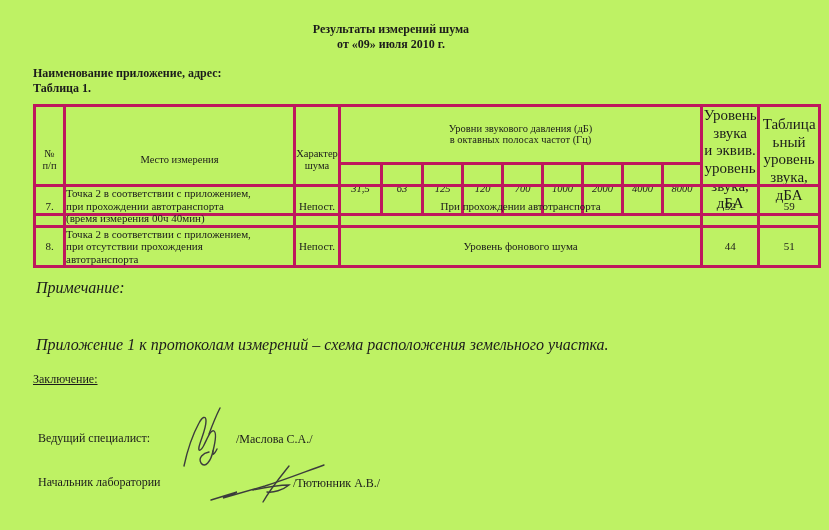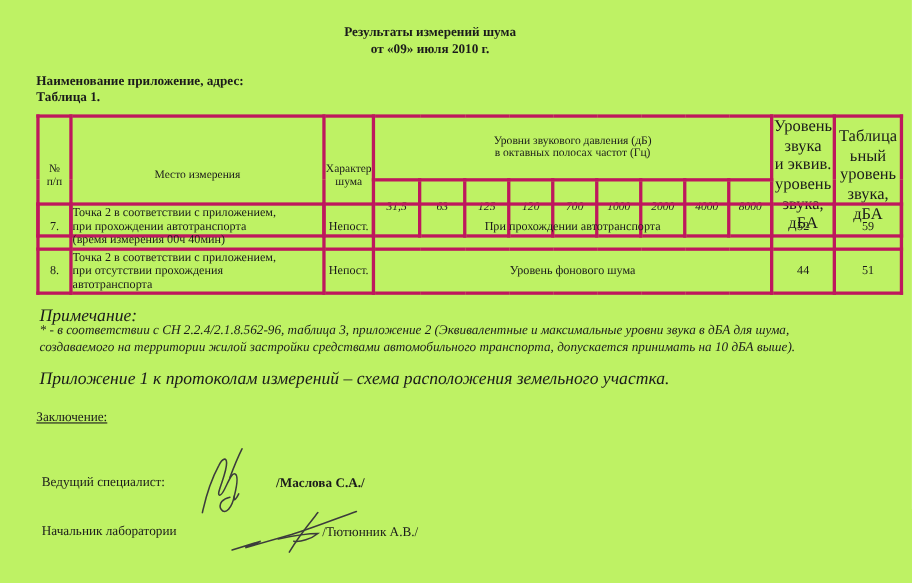--- a/index.html
+++ b/index.html
@@ -33,21 +33,21 @@
   .note-star{position:absolute;left:36px;top:293px;width:782px;font-style:italic;
              font-size:12px;line-height:15px;white-space:pre-line;}
   .note-att{position:absolute;left:36px;top:336px;font-style:italic;font-size:16px;}
 
   .concl-title{position:absolute;left:33px;top:372px;font-size:12px;text-decoration:underline;}
   .concl-text{position:absolute;left:33px;top:387px;width:784px;font-size:12px;
               line-height:14px;white-space:pre-line;}
 
   .sig{position:absolute;font-size:12px;}
   .sig1-label{left:38px;top:431px;}
-  .sig1-name{left:251px;top:432px;font-weight:bold;}
+  .sig1-name{left:236px;top:432px;}
   .sig2-label{left:38px;top:475px;}
   .sig2-name{left:293px;top:476px;}
 
   .sig-svg{position:absolute;}
   .sig1-svg{left:176px;top:406px;}
   .sig2-svg{left:207px;top:462px;}
   .sig-svg path{fill:none;stroke:#3c3c3c;stroke-width:1.4;stroke-linecap:round;}
 </style>
 </head>
 <body>
@@ -148,22 +148,20 @@
 автотранспорта</td>
       <td class="c-char">Непост.</td>
       <td class="c-note" colspan="9">Уровень фонового шума</td>
       <td class="c-val">44</td>
       <td class="c-val">51</td>
     </tr>
   </tbody>
     </table>
 
   <div class="note-title">Примечание:</div>
-  <div class="note-star">* - в соответствии с СН 2.2.4/2.1.8.562-96, таблица 3,  приложение 2 (Эквивалентные и максимальные уровни звука в дБА для шума,
-создаваемого на территории жилой застройки средствами автомобильного транспорта, допускается принимать на 10 дБА выше).</div>
   <div class="note-att">Приложение 1 к протоколам измерений – схема расположения земельного участка.</div>
 
   <div class="concl-title">Заключение:</div>
 
   <div class="sig sig1-label">Ведущий специалист:</div>
   <svg class="sig-svg sig1-svg" width="50" height="66" viewBox="0 0 50 66">
     <path d="M8,60 C11,46 17,28 23,17 C26,11 30,9 30,15 C30,23 25,33 23,41 C22,46 25,45 28,39 C32,31 35,23 38,25 C41,27 39,37 37,45 C36,50 38,49 41,43"></path>
     <path d="M37,45 C35,55 29,63 25,57 C22,52 27,47 33,46"></path>
     <path d="M44,2 C40,10 36,20 33,28"></path>
   </svg>

